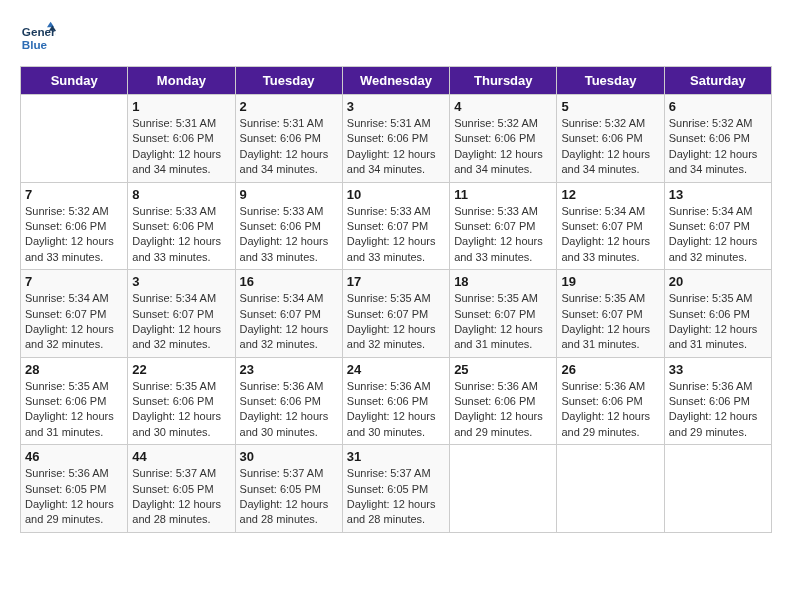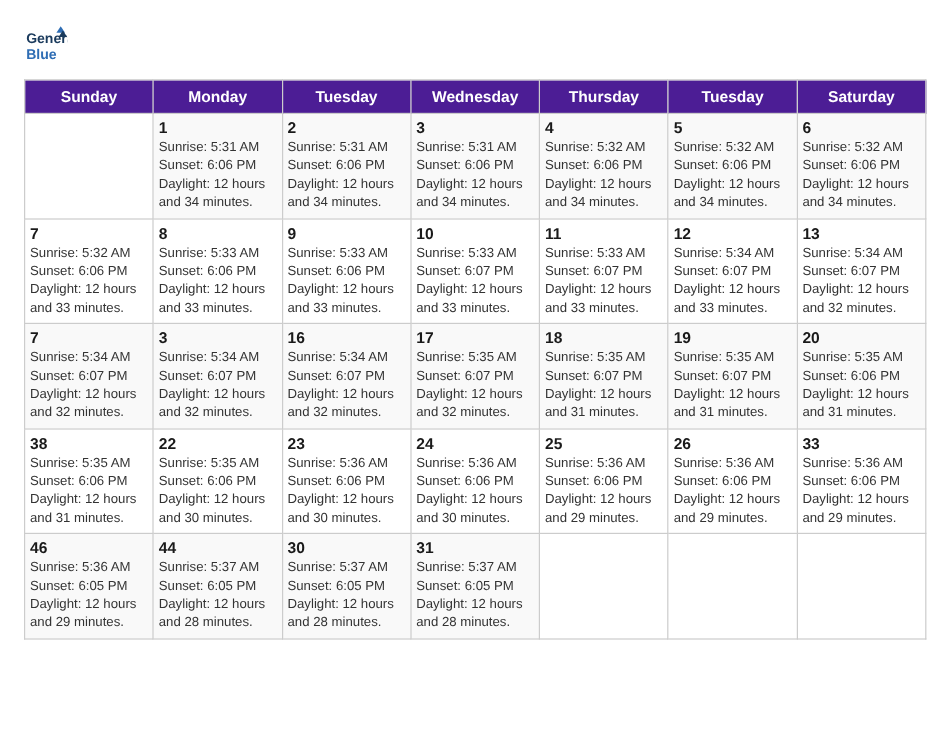--- a/index.html
+++ b/index.html
@@ -250,21 +250,21 @@
         <td>
           <span class="day-number">20</span>
           <div class="day-info" style="white-space: pre-line;">Sunrise: 5:35 AM
 Sunset: 6:06 PM
 Daylight: 12 hours
 and 31 minutes.</div>
         </td>
       </tr>
       <tr>
         <td>
-          <span class="day-number">38</span>
+          <span class="day-number">28</span>
           <div class="day-info" style="white-space: pre-line;">Sunrise: 5:35 AM
 Sunset: 6:06 PM
 Daylight: 12 hours
 and 31 minutes.</div>
         </td>
         <td>
           <span class="day-number">22</span>
           <div class="day-info" style="white-space: pre-line;">Sunrise: 5:35 AM
 Sunset: 6:06 PM
 Daylight: 12 hours

